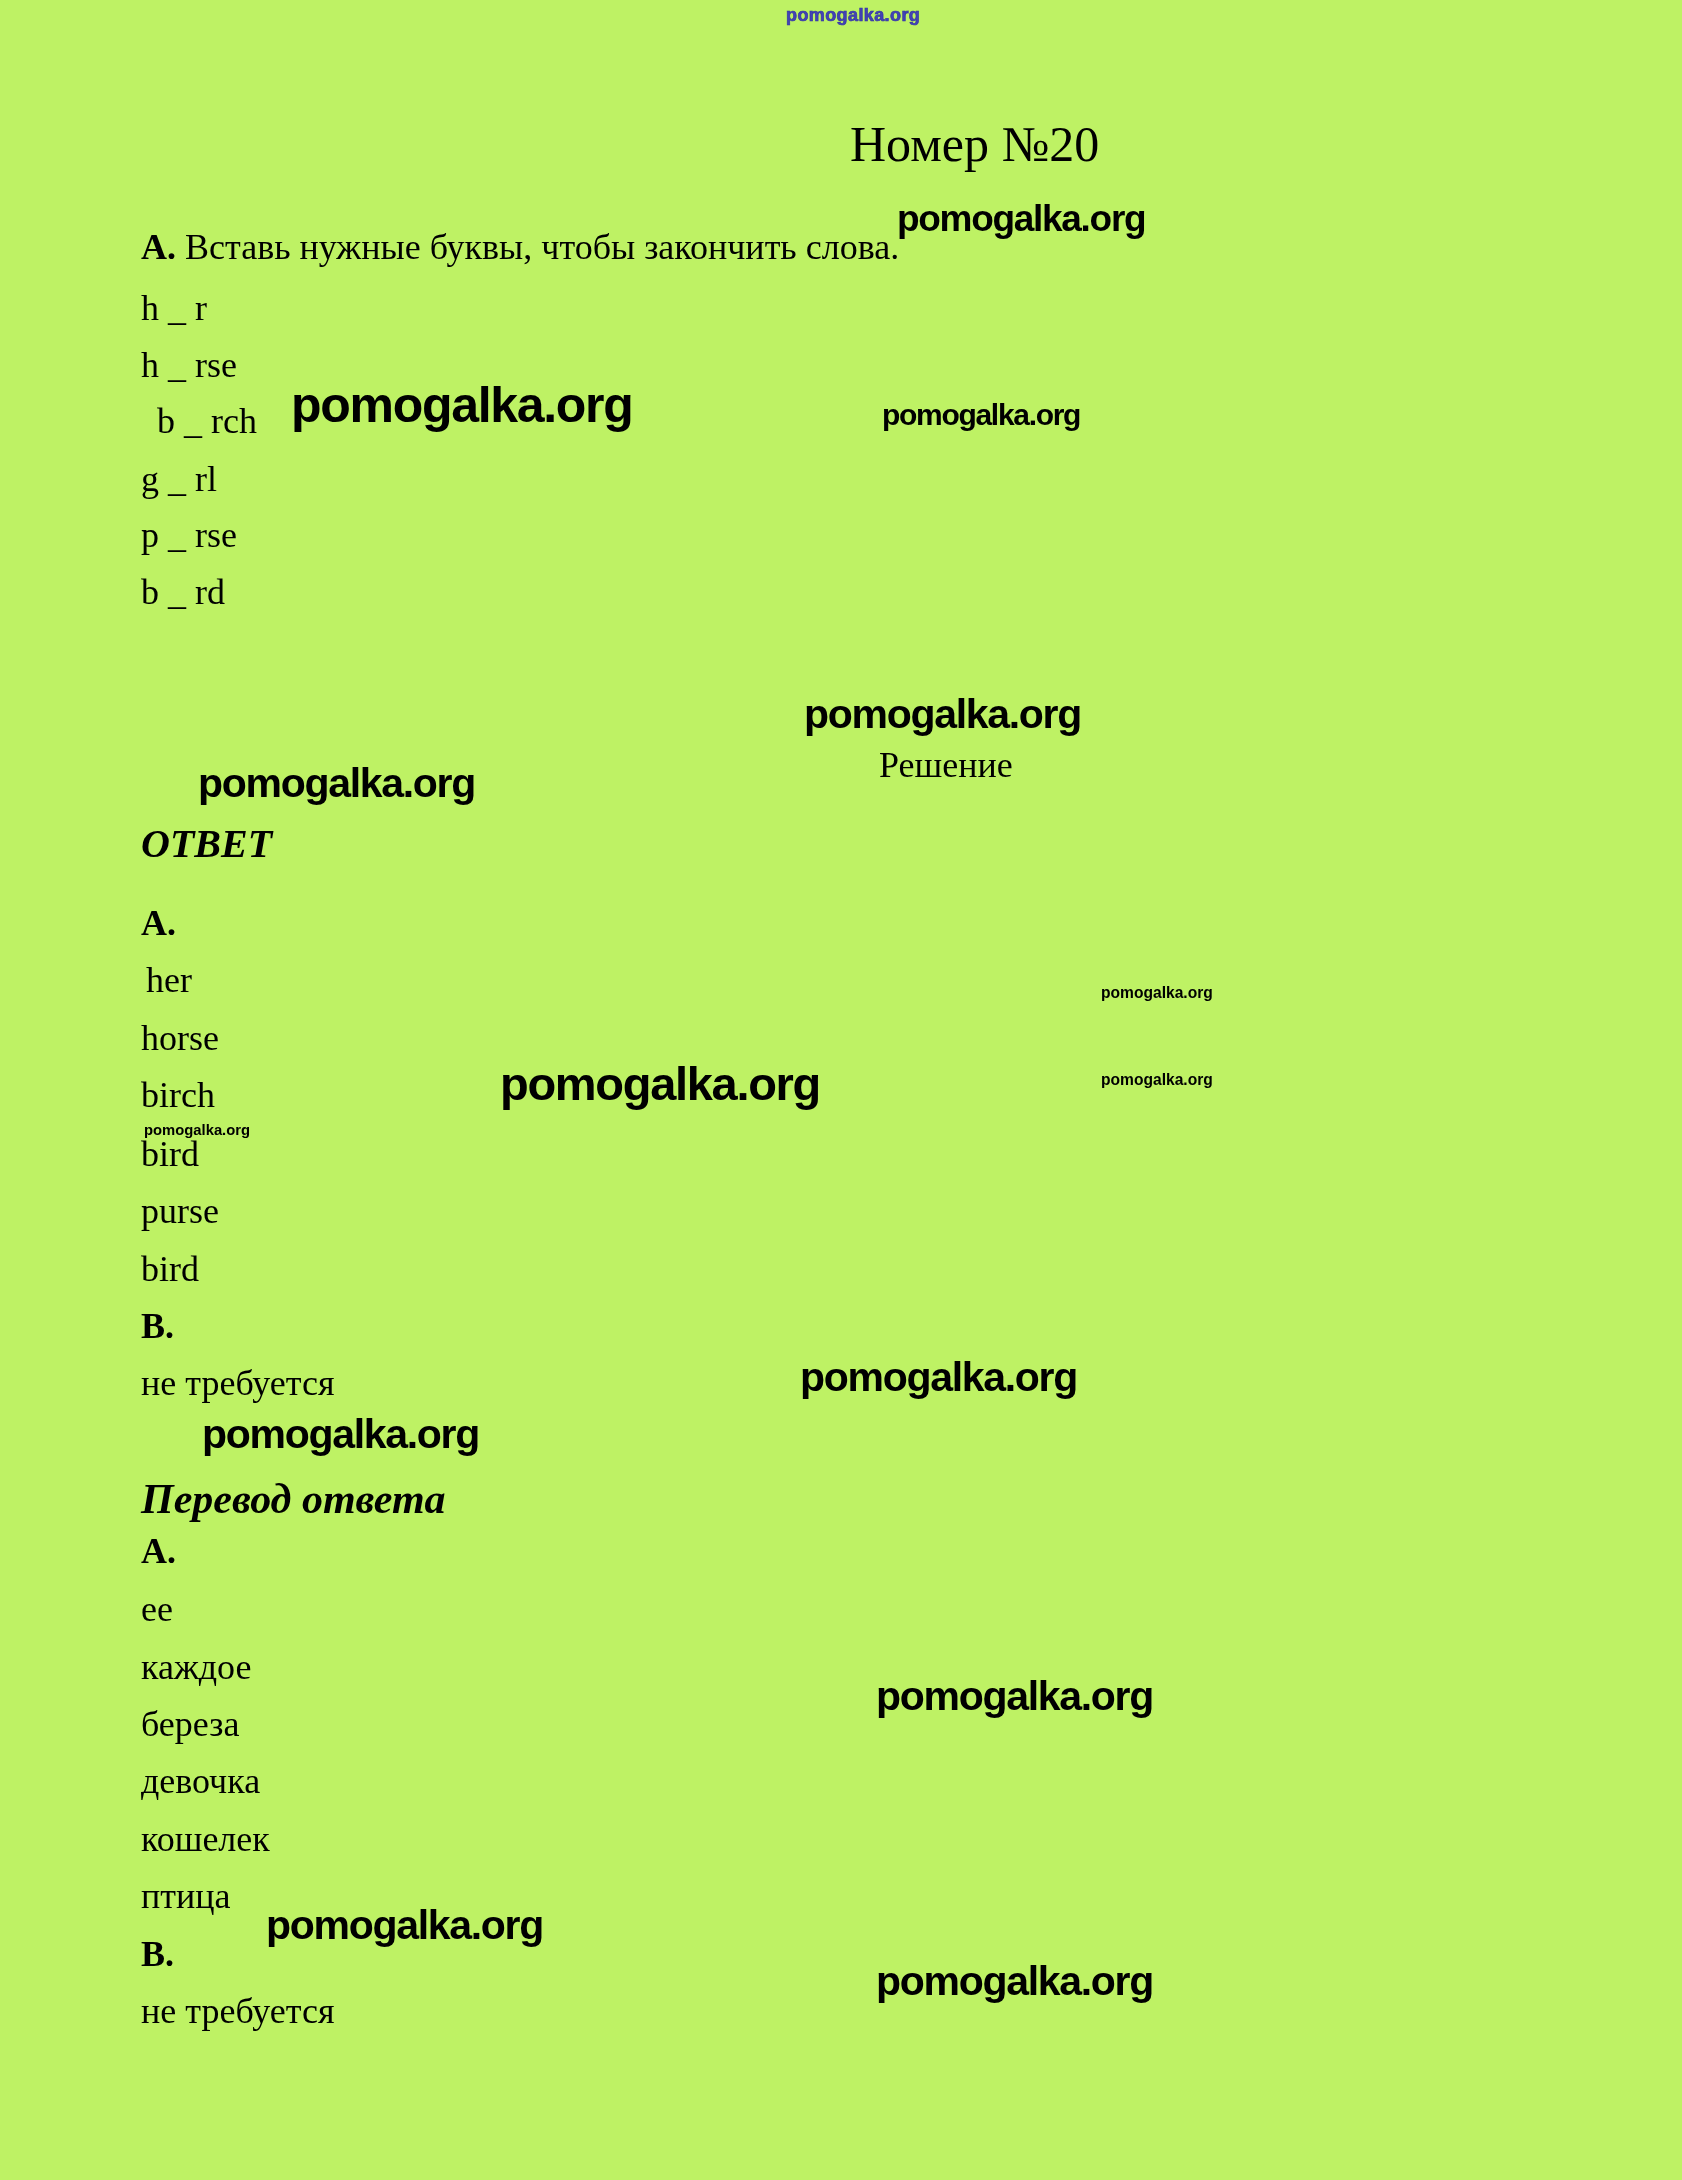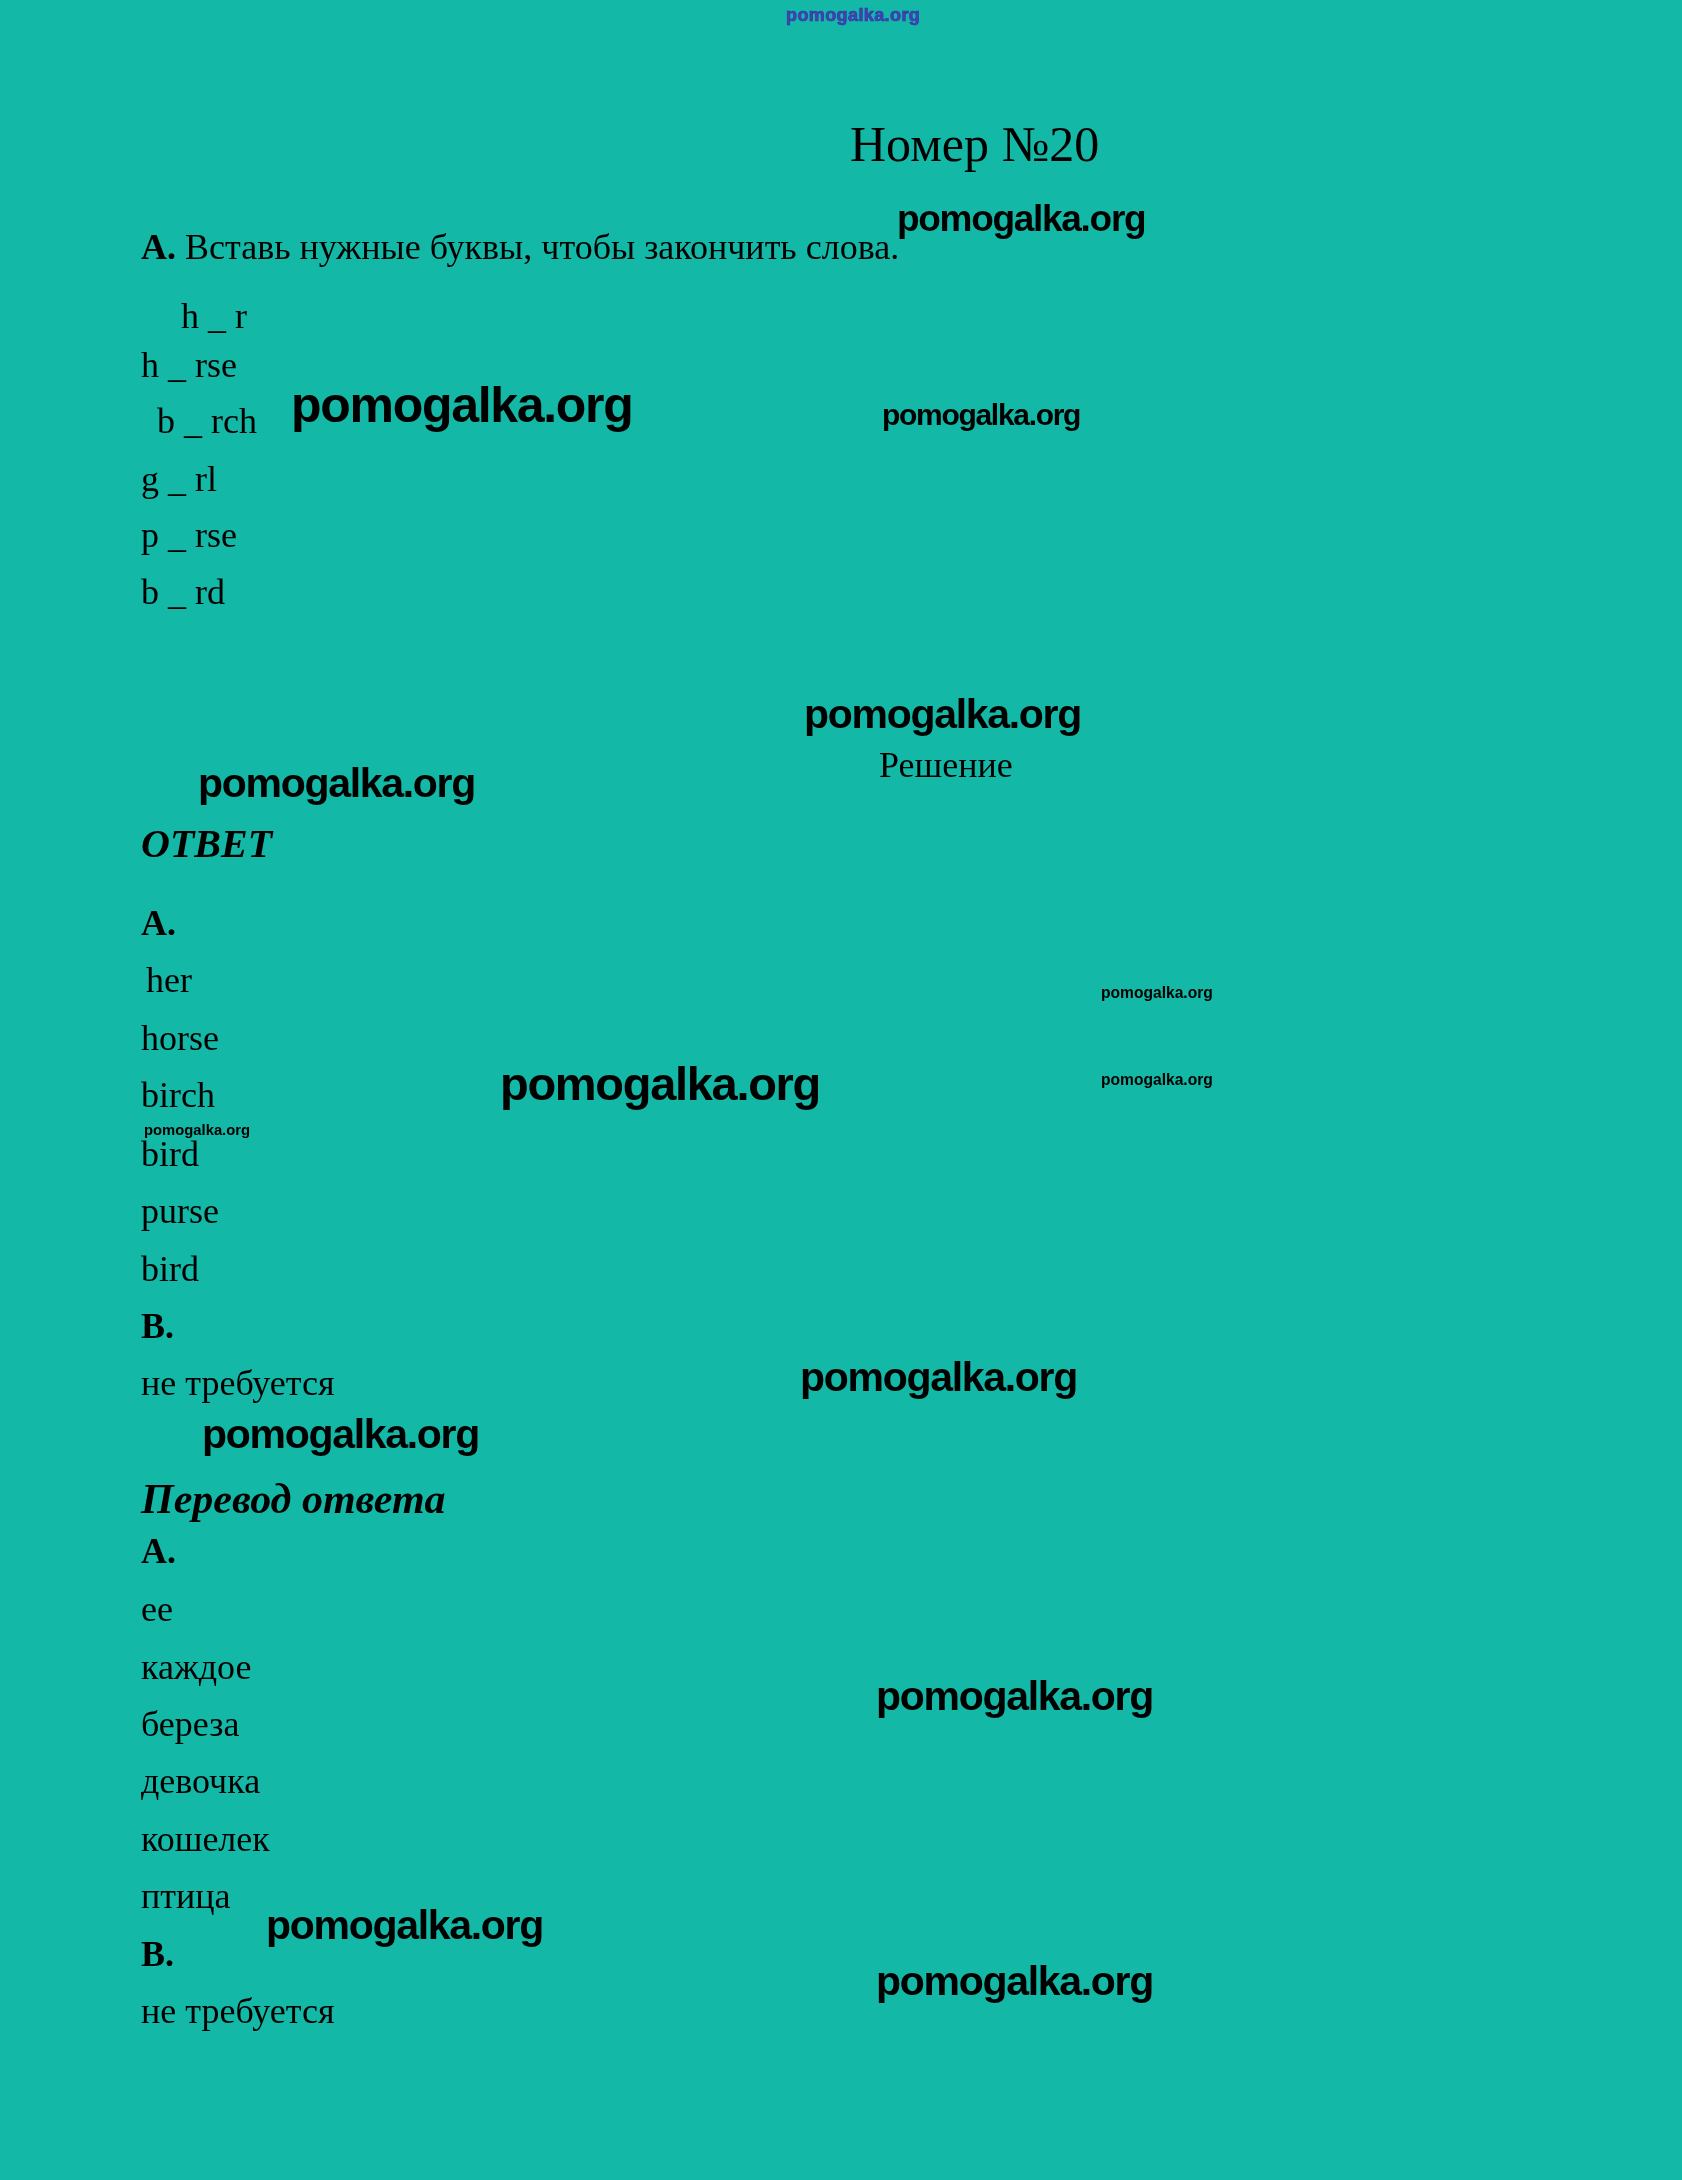--- a/index.html
+++ b/index.html
@@ -1,20 +1,20 @@
 <!DOCTYPE html>
 <html style="font-size:14px"><head>
 <meta charset="utf-8">
 <style>
   html,body{margin:0;padding:0;background:#e8e8e8;}
   .page{
     position:relative;
     width:1682px;
     height:2180px;
-    background:#14b8a6;
+    background:#bef264;
     font-family:"Liberation Serif", serif;
     color:#000;
     overflow:hidden;
     margin:0 auto;
   }
   .abs{position:absolute;white-space:nowrap;}
   .serif-line{font-size:36px;line-height:1.1;}
   .serif-bold{font-weight:bold;}
   .title{font-size:50px;}
   .heading-caps{font-size:40px;font-weight:bold;}
@@ -50,21 +50,21 @@
 
   <div class="abs title" style="left:850px;top:115px;">Номер №20</div>
 
   <div class="abs wm wm-42" style="left:897px;top:200px;">pomogalka.org</div>
 
   <div class="abs serif-line" style="left:141px;top:228px;">
     <span class="serif-bold">А. </span>
     <span>Вставь нужные буквы, чтобы закончить слова.</span>
   </div>
 
-  <div class="abs serif-line" style="left:141px;top:297px;margin-left:40px;">h _ r</div>
+  <div class="abs serif-line" style="left:141px;top:289px;">h _ r</div>
   <div class="abs serif-line" style="left:141px;top:346px;">h _ rse</div>
   <div class="abs serif-line" style="left:141px;top:402px;margin-left:16px;">b _ rch</div>
   <div class="abs serif-line" style="left:141px;top:460px;">g _ rl</div>
   <div class="abs serif-line" style="left:141px;top:516px;">p _ rse</div>
   <div class="abs serif-line" style="left:141px;top:573px;">b _ rd</div>
 
   <div class="abs wm wm-58" style="left:291px;top:380px;">pomogalka.org</div>
 
   <div class="abs wm wm-35" style="left:882px;top:400px;">pomogalka.org</div>
 

